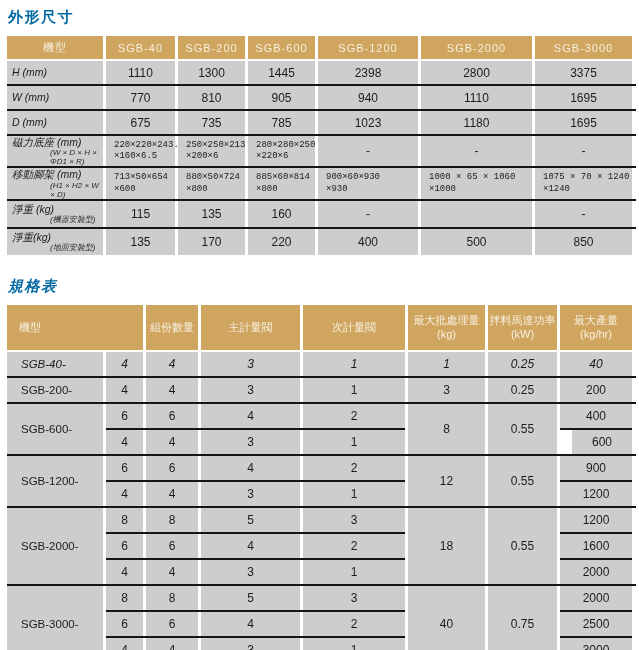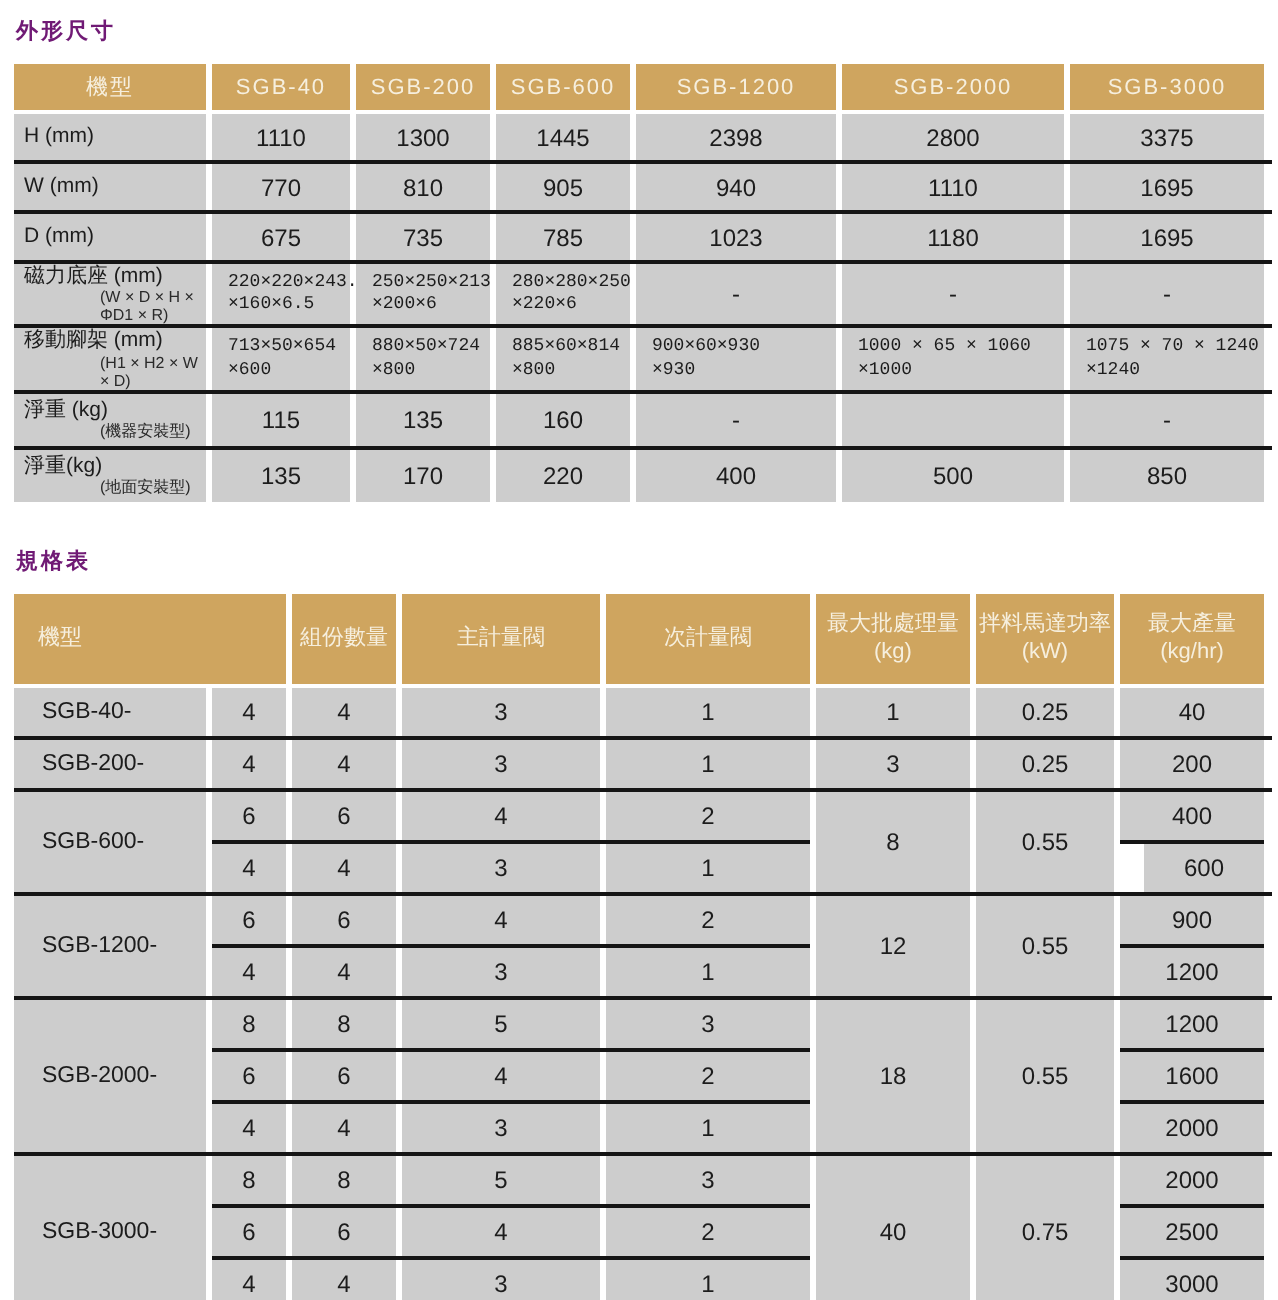--- a/index.html
+++ b/index.html
@@ -1,27 +1,27 @@
 <!DOCTYPE html>
 <html><head>
 <meta charset="utf-8">
 <style>
   html,body{margin:0;padding:0;background:#ffffff;}
   body{width:639px;height:650px;font-family:"Liberation Sans","DejaVu Sans",sans-serif;color:#1c1c1c;overflow:hidden;}
   .wrap{padding:6px 7px 0 7px;width:625px;}
-  .sec-title{font-size:11px;font-weight:bold;color:#701a75;letter-spacing:1.5px;margin:2px 0 9px 1px;}
+  .sec-title{font-size:15px;font-weight:bold;color:#0369a1;letter-spacing:1.5px;margin:2px 0 9px 1px;}
   .tbl{width:629px;}
   .sep{height:2px;background:#151515;}
   .gapline{height:2px;background:#ffffff;}
 
   
   .t1-grid{display:grid;grid-template-columns:96px 69px 67px 67px 100px 111px 97px;column-gap:3px;}
   .t1-grid .cell{background:#CDCDCD;display:flex;align-items:center;justify-content:center;min-height:23px;font-size:12px;}
   .t1-head .cell{background:#CFA55F;color:#F6EFDE;font-size:11px;letter-spacing:1px;min-height:23px;}
-  .t1-grid .cell.label{flex-direction:column;align-items:flex-start;justify-content:center;padding-left:5px;font-size:10.5px;line-height:1.15;}
+  .t1-grid .cell.label{flex-direction:column;align-items:flex-start;justify-content:center;padding-left:5px;font-size:10.5px;line-height:1.15;font-style:italic;}
   .t1-grid .cell.label .sub{font-size:8px;color:#2a2a2a;margin-left:38px;}
   .t1-grid .cell.small{font-size:9px;line-height:1.25;white-space:pre-line;text-align:left;justify-content:flex-start;padding-left:8px;font-family:Liberation Mono, monospace;}
   .t1-row.tall .cell{min-height:28px;}
   .t1-row.mid .cell{min-height:26px;}
 
   
   .t2-cols{grid-template-columns:96px 37px 52px 99px 102px 77px 69px 72px;column-gap:3px;}
   .t2-head{display:grid;height:45px;}
   .t2-head .hcell{background:#CFA55F;color:#F6EFDE;font-size:11px;display:flex;align-items:center;justify-content:center;text-align:center;white-space:pre-line;line-height:1.3;}
   .t2-head .hcell.model{grid-column:1 / 3;justify-content:flex-start;padding-left:12px;text-align:left;}
@@ -138,36 +138,36 @@
         </div>
         <div class="cell">135</div>
         <div class="cell">170</div>
         <div class="cell">220</div>
         <div class="cell">400</div>
         <div class="cell">500</div>
         <div class="cell">850</div>
       </div>
     </div>
 
-  <div class="sec-title" style="margin-top:22px;">規格表</div>
+  <div class="sec-title" style="margin-top:22px;font-style:italic;">規格表</div>
   <div class="tbl">
       <div class="t2-head t2-cols">
         <div class="hcell model">機型</div>
         <div class="hcell">組份數量</div>
         <div class="hcell">主計量閥</div>
         <div class="hcell">次計量閥</div>
         <div class="hcell">最大批處理量
 (kg)</div>
         <div class="hcell">拌料馬達功率
 (kW)</div>
         <div class="hcell">最大產量
 (kg/hr)</div>
       </div>
       <div class="gapline"></div>
-      <div class="t2-group t2-cols" style="grid-template-rows: 24px;">
+      <div class="t2-group t2-cols" style="grid-template-rows: 24px; font-style: italic;">
         <div class="cell model" style="grid-area: 1 / 1 / 2;">SGB-40-</div>
         <div class="cell" style="grid-area: 1 / 6 / 2;">1</div>
         <div class="cell" style="grid-area: 1 / 7 / 2;">0.25</div>
         <div class="cell" style="grid-area: 1 / 2;">4</div>
         <div class="cell" style="grid-area: 1 / 3;">4</div>
         <div class="cell" style="grid-area: 1 / 4;">3</div>
         <div class="cell" style="grid-area: 1 / 5;">1</div>
         <div class="cell" style="grid-area: 1 / 8;">40</div>
       </div>
       <div class="sep"></div>

